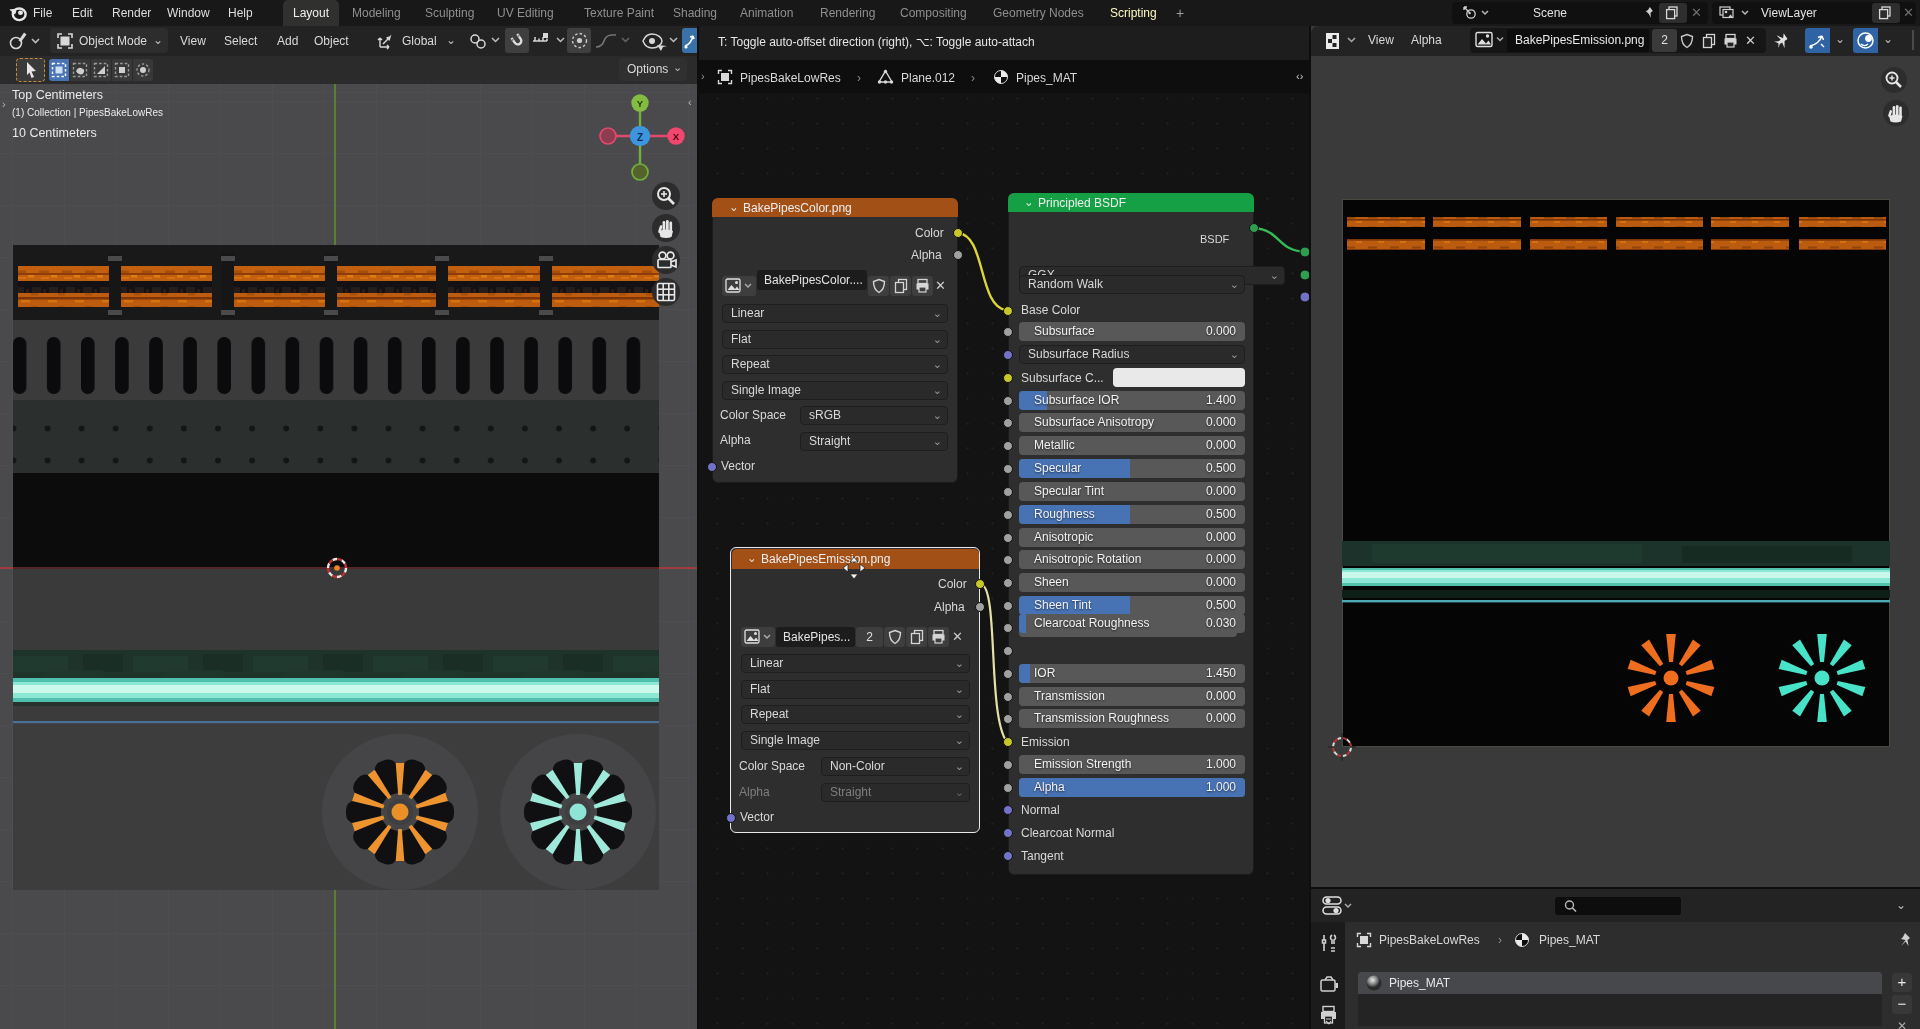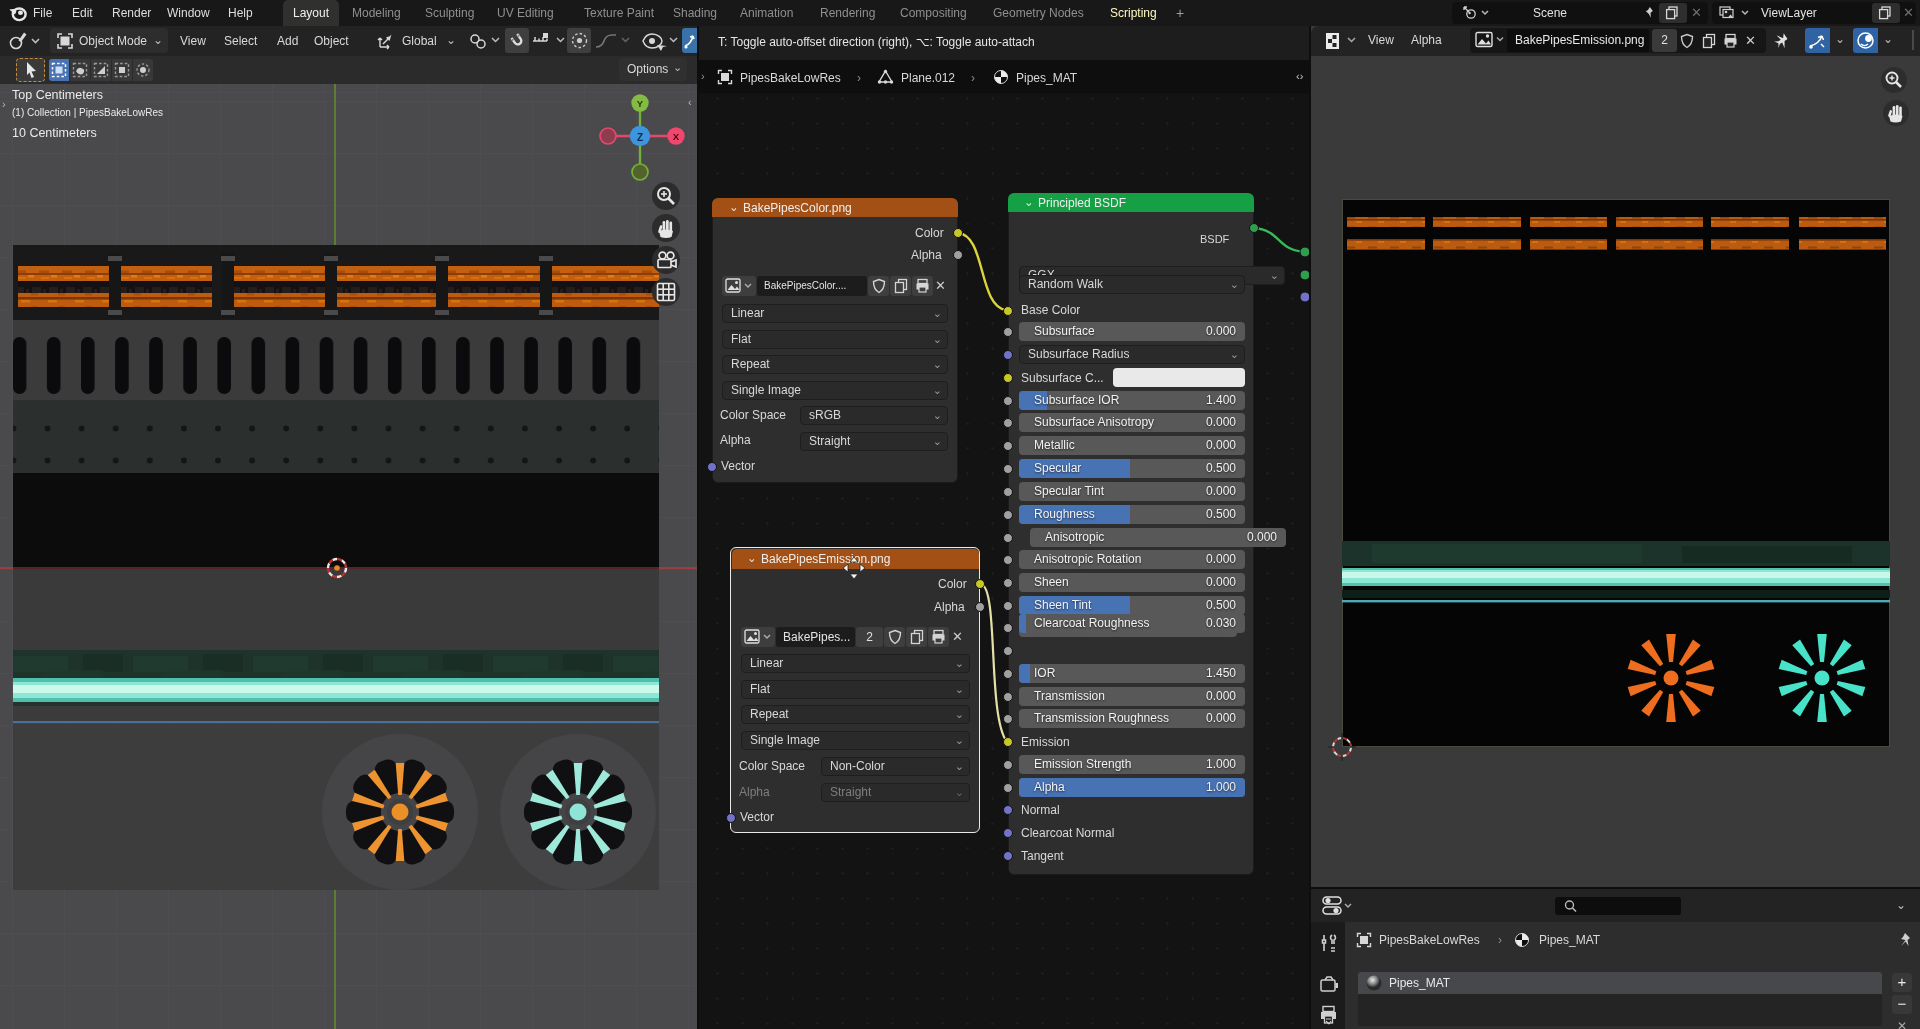--- a/index.html
+++ b/index.html
@@ -488,21 +488,21 @@
     <div class="nlab" style="left:212px;top:222px">Alpha</div>
     <div class="sock" style="left:254px;top:224px;background:#a0a0a0"></div>
 
     <div class="nbtn" style="left:23px;top:250px;width:34px;"></div>
     <svg class="abs" style="left:26px;top:252px" width="30" height="16" viewBox="0 0 30 16">
       <rect x="1" y="1" width="14" height="13" rx="1.5" fill="none" stroke="#e0e0e0" stroke-width="1.3"></rect>
       <path d="M2.5 12 l4-5 l3.5 4 l2-2.5 l2.5 3.5 Z" fill="#e0e0e0"></path>
       <circle cx="11.5" cy="4.5" r="1.5" fill="#e0e0e0"></circle>
       <path d="M20 6 l3 3 l3-3" stroke="#aaa" stroke-width="1.5" fill="none"></path>
     </svg>
-    <div class="abs" style="left:58px;top:250px;width:110px;height:20px;background:#1c1c1c;border-radius:3px;color:#e3e3e3;font-size:10px;line-height:20px;padding-left:7px">BakePipesColor....</div>
+    <div class="abs" style="left:58px;top:244px;width:110px;height:20px;background:#1c1c1c;border-radius:3px;color:#e3e3e3;font-size:12px;line-height:20px;padding-left:7px">BakePipesColor....</div>
     <div class="nbtn" style="left:169px;top:250px;width:21px"></div>
     <svg class="abs" style="left:173px;top:252px" width="14" height="16" viewBox="0 0 14 16">
       <path d="M7 1.5 L12.5 3.5 C12.5 9 10.5 12.5 7 14.5 C3.5 12.5 1.5 9 1.5 3.5 Z" fill="none" stroke="#d5d5d5" stroke-width="1.4"></path>
     </svg>
     <div class="nbtn" style="left:191px;top:250px;width:21px"></div>
     <svg class="abs" style="left:195px;top:252px" width="14" height="16" viewBox="0 0 14 16">
       <rect x="4.5" y="1.5" width="8" height="10" fill="none" stroke="#d5d5d5" stroke-width="1.3"></rect>
       <rect x="1.5" y="4.5" width="8" height="10" fill="#3e3e3e" stroke="#d5d5d5" stroke-width="1.3"></rect>
     </svg>
     <div class="nbtn" style="left:213px;top:250px;width:21px"></div>
@@ -572,21 +572,21 @@
         <span class="lab">Specular Tint</span>
         <span class="val">0.000</span>
       </div>
     <div class="sock" style="left:304px;top:484px;background:#a0a0a0"></div>
     <div class="slider" style="left:320px;top:479px;width:226px">
         <span class="fill" style="width:111px"></span>
         <span class="lab">Roughness</span>
         <span class="val">0.500</span>
       </div>
     <div class="sock" style="left:304px;top:507px;background:#a0a0a0"></div>
-    <div class="slider" style="left:331px;top:502px;width:256px">
+    <div class="slider" style="left:320px;top:502px;width:226px">
         <span class="lab">Anisotropic</span>
         <span class="val">0.000</span>
       </div>
     <div class="sock" style="left:304px;top:529px;background:#a0a0a0"></div>
     <div class="slider" style="left:320px;top:524px;width:226px">
         <span class="lab">Anisotropic Rotation</span>
         <span class="val">0.000</span>
       </div>
     <div class="sock" style="left:304px;top:552px;background:#a0a0a0"></div>
     <div class="slider" style="left:320px;top:547px;width:226px">

